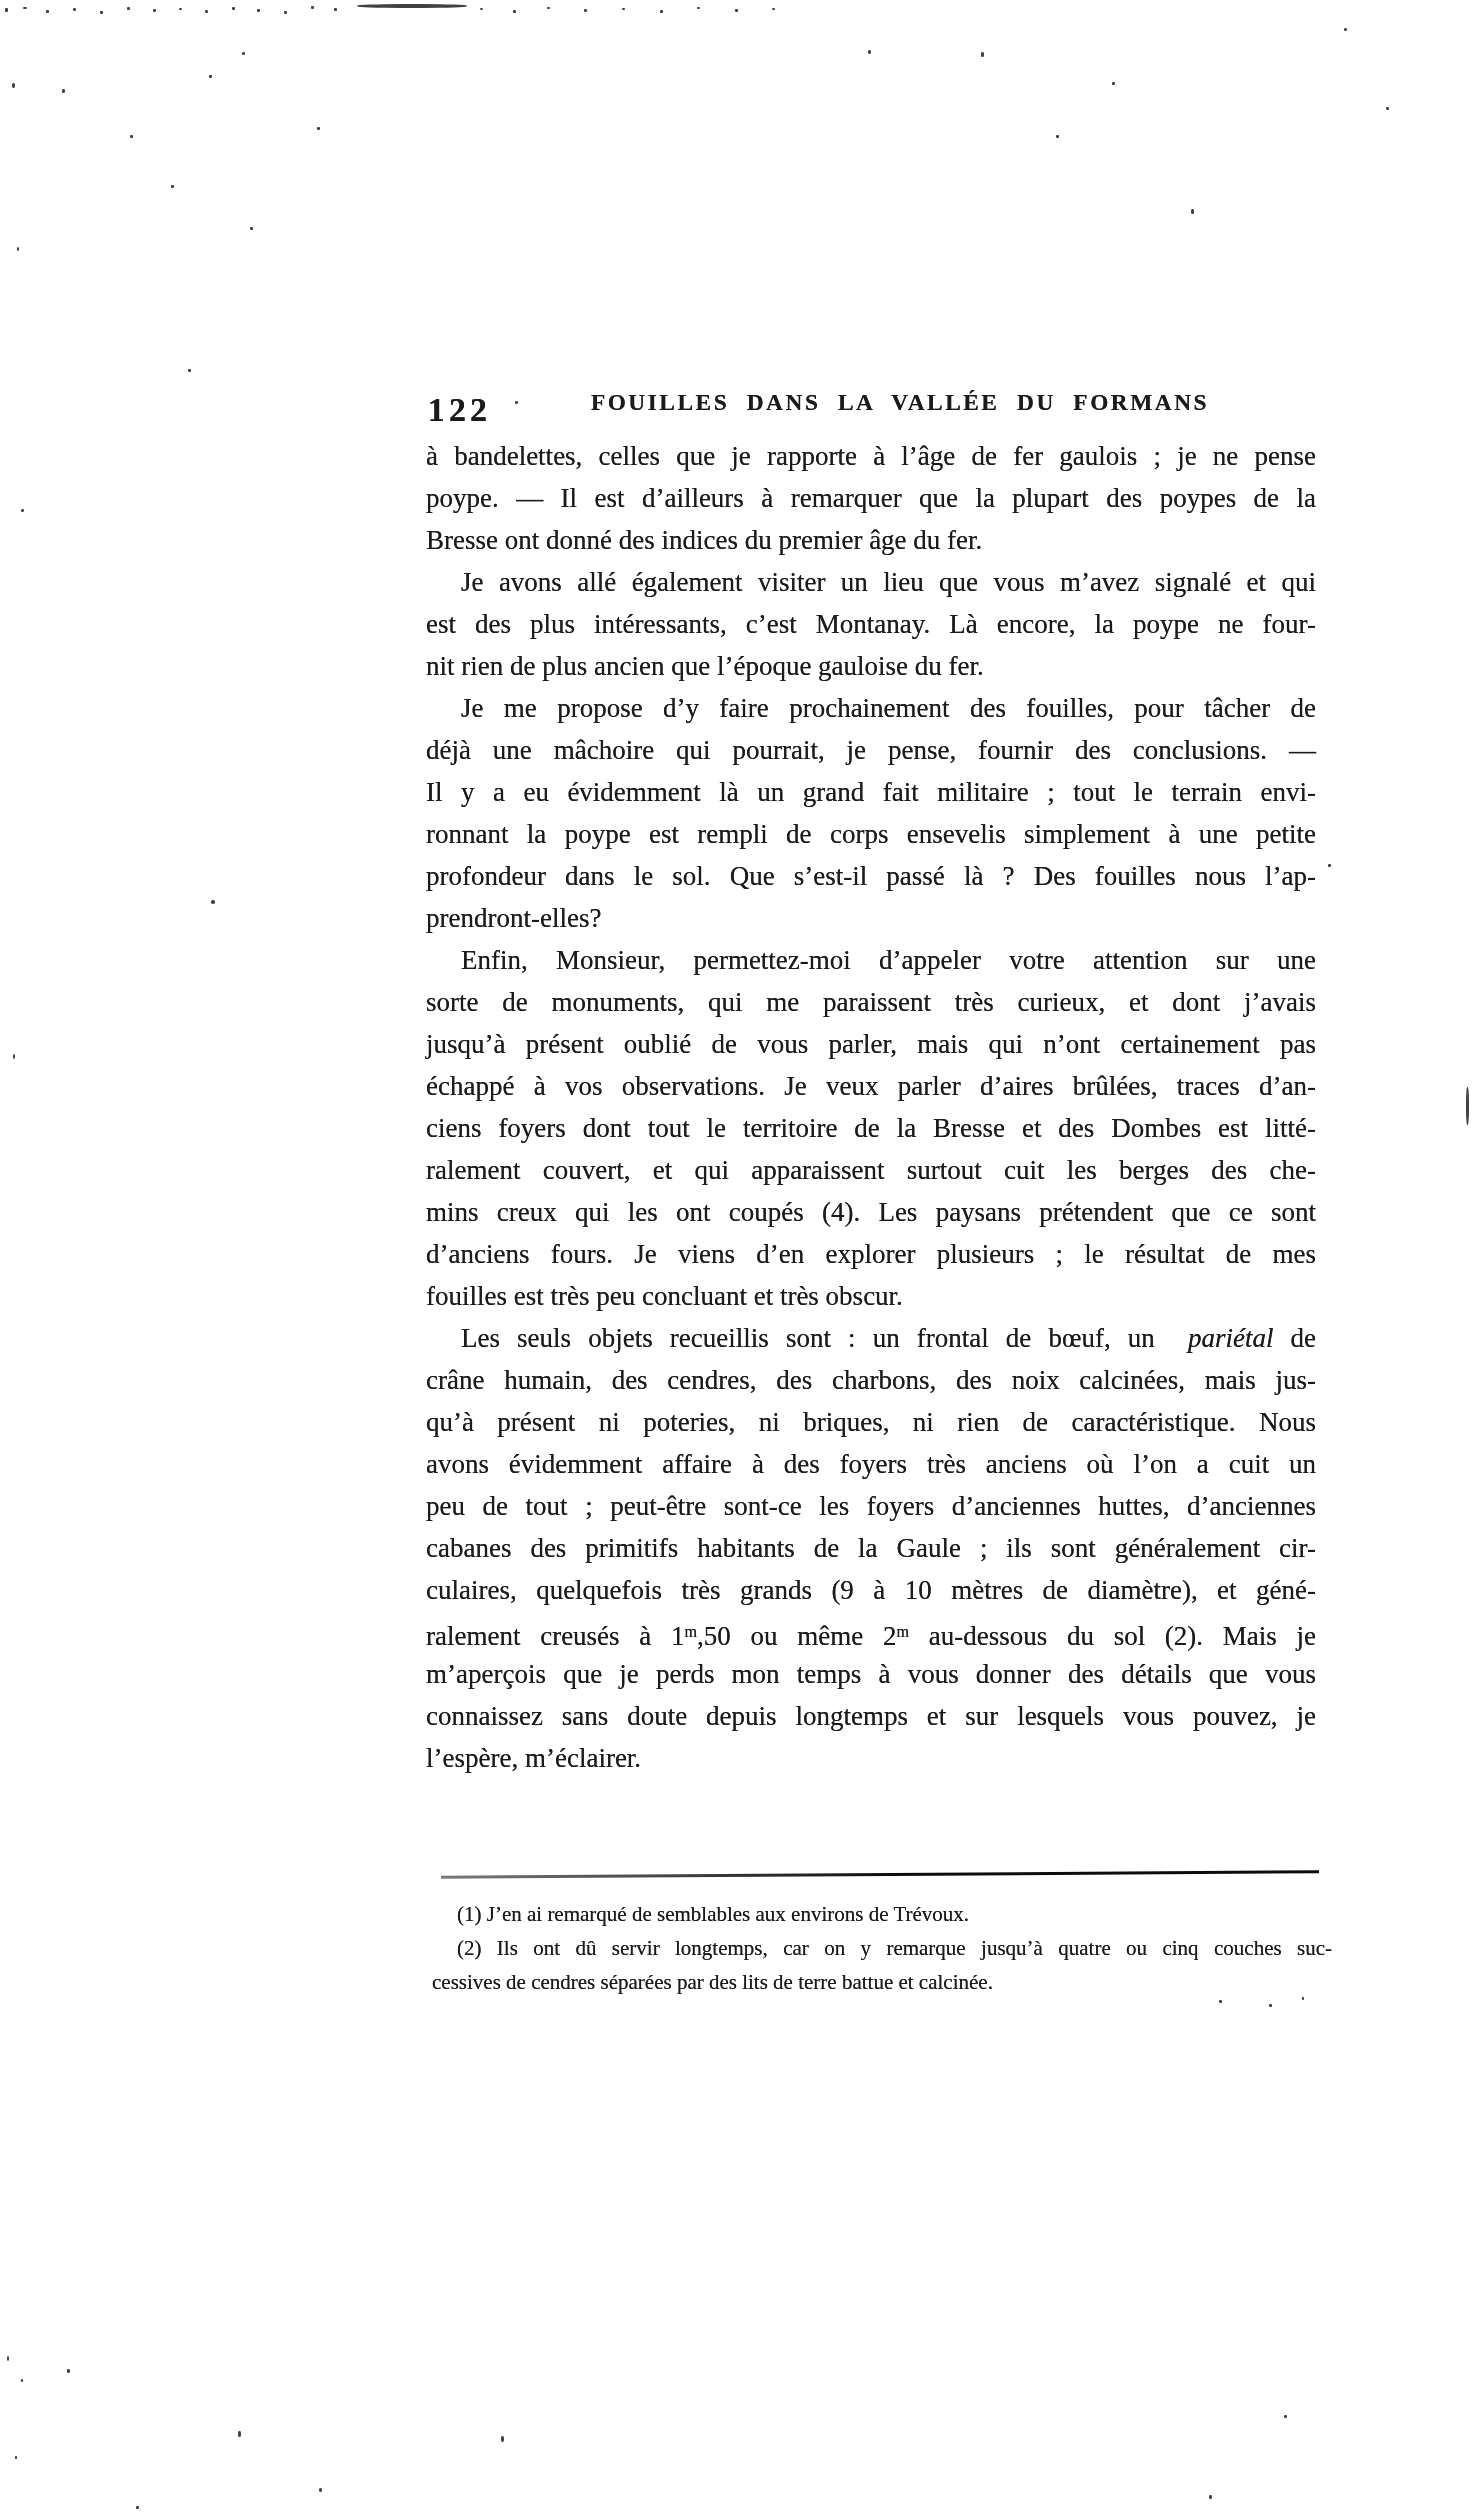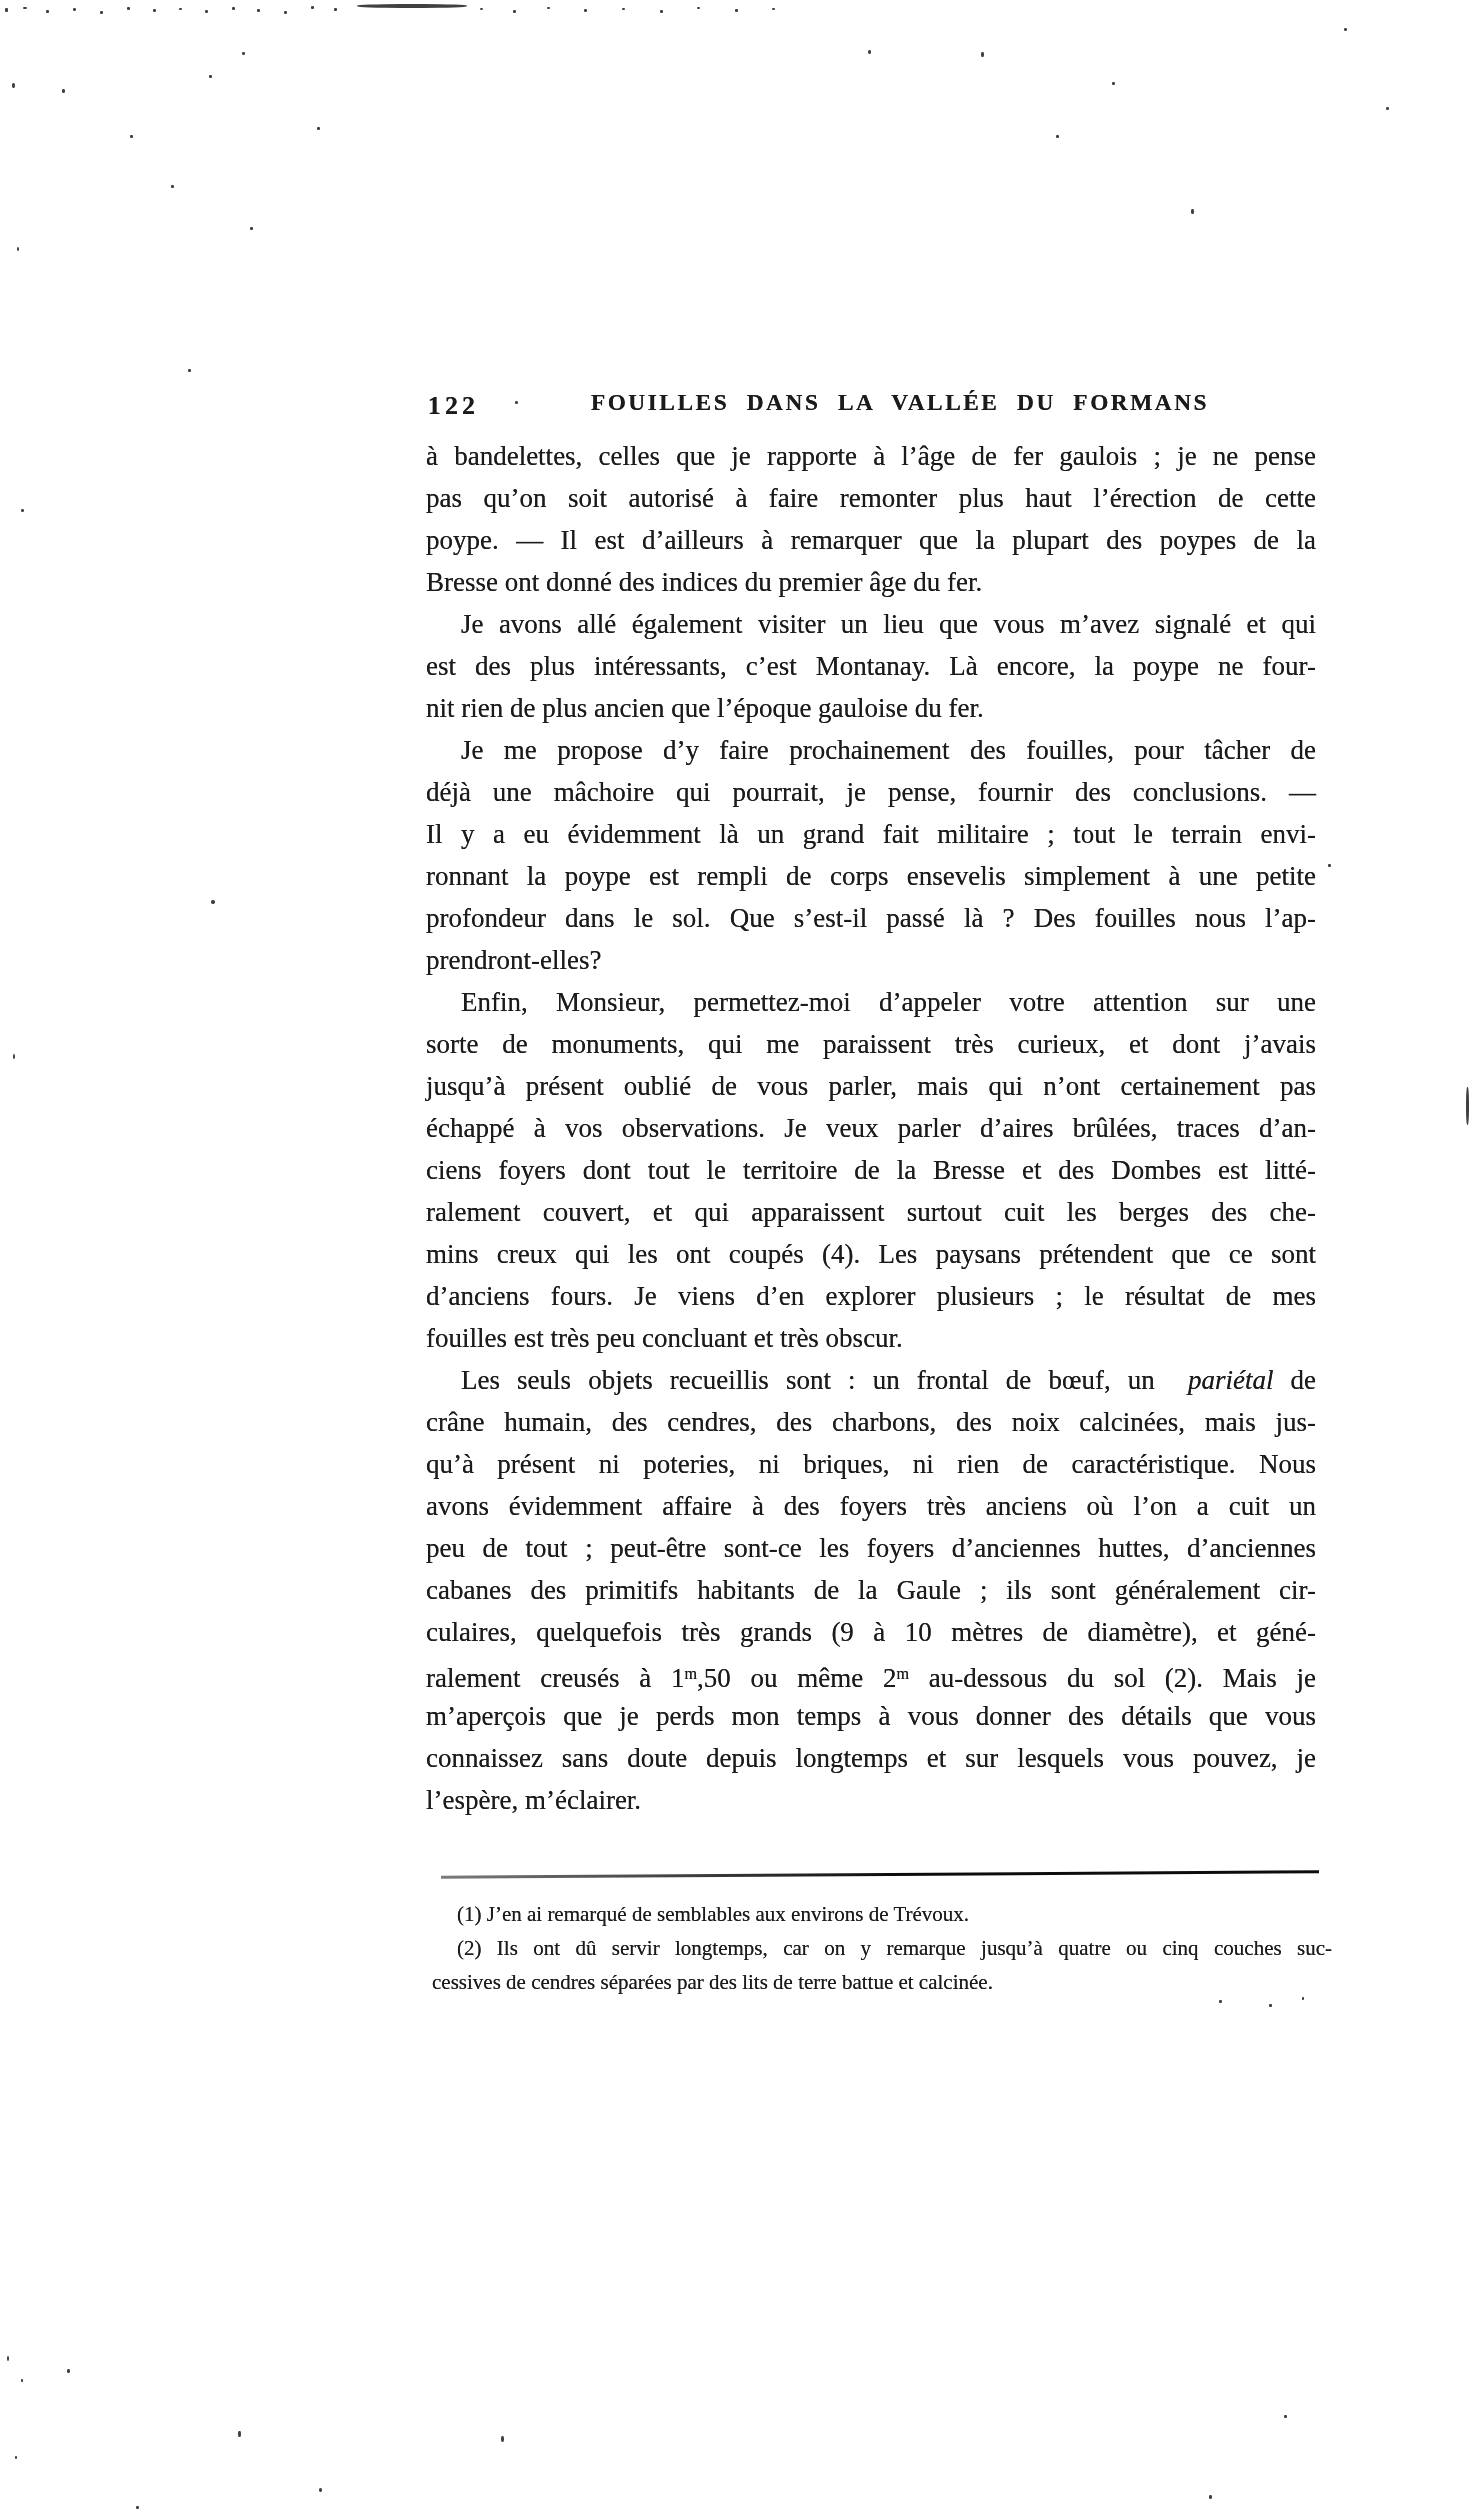--- a/index.html
+++ b/index.html
@@ -6,21 +6,21 @@
   body{
     width:1473px;height:2512px;position:relative;overflow:hidden;
     background:#ffffff;color:#1b1b1b;
     font-family:"Liberation Serif","DejaVu Serif",serif;
   }
   .page{position:absolute;inset:0;text-shadow:0 0 0.5px rgba(10,10,10,.75);}
   
   .header{position:absolute;top:389px;left:426px;width:890px;height:33px;}
   .page-number{
     position:absolute;left:1.7px;top:1.7px;
-    font-size:26px;letter-spacing:4.2px;font-weight:600;
+    font-size:34px;letter-spacing:4.2px;font-weight:600;
   }
   .running-title{
     display:block;text-align:center;padding-left:58px;
     font-size:23.4px;letter-spacing:2.5px;word-spacing:9.2px;font-weight:600;
     transform:scaleY(0.96);
   }
   
   .body-block{position:absolute;top:435px;left:426px;width:890px;font-size:27px;}
   .line{
     height:42px;line-height:42px;white-space:normal;
@@ -50,21 +50,20 @@
 
 <div class="page">
 
   <div class="header">
     <span class="page-number">122</span>
     <span class="running-title">FOUILLES DANS LA VALLÉE DU FORMANS</span>
   </div>
 
   <div class="body-block">
       <div class="line">à bandelettes, celles que je rapporte à l’âge de fer gaulois ; je ne pense</div>
-      <div class="line">pas qu’on soit autorisé à faire remonter plus haut l’érection de cette</div>
       <div class="line">poype. — Il est d’ailleurs à remarquer que la plupart des poypes de la</div>
       <div class="line para-end">Bresse ont donné des indices du premier âge du fer.</div>
       <div class="line indent">Je avons allé également visiter un lieu que vous m’avez signalé et qui</div>
       <div class="line">est des plus intéressants, c’est Montanay. Là encore, la poype ne four-</div>
       <div class="line para-end">nit rien de plus ancien que l’époque gauloise du fer.</div>
       <div class="line indent">Je me propose d’y faire prochainement des fouilles, pour tâcher de</div>
       <div class="line">déjà une mâchoire qui pourrait, je pense, fournir des conclusions. —</div>
       <div class="line">Il y a eu évidemment là un grand fait militaire ; tout le terrain envi-</div>
       <div class="line">ronnant la poype est rempli de corps ensevelis simplement à une petite</div>
       <div class="line">profondeur dans le sol. Que s’est-il passé là ? Des fouilles nous l’ap-</div>

